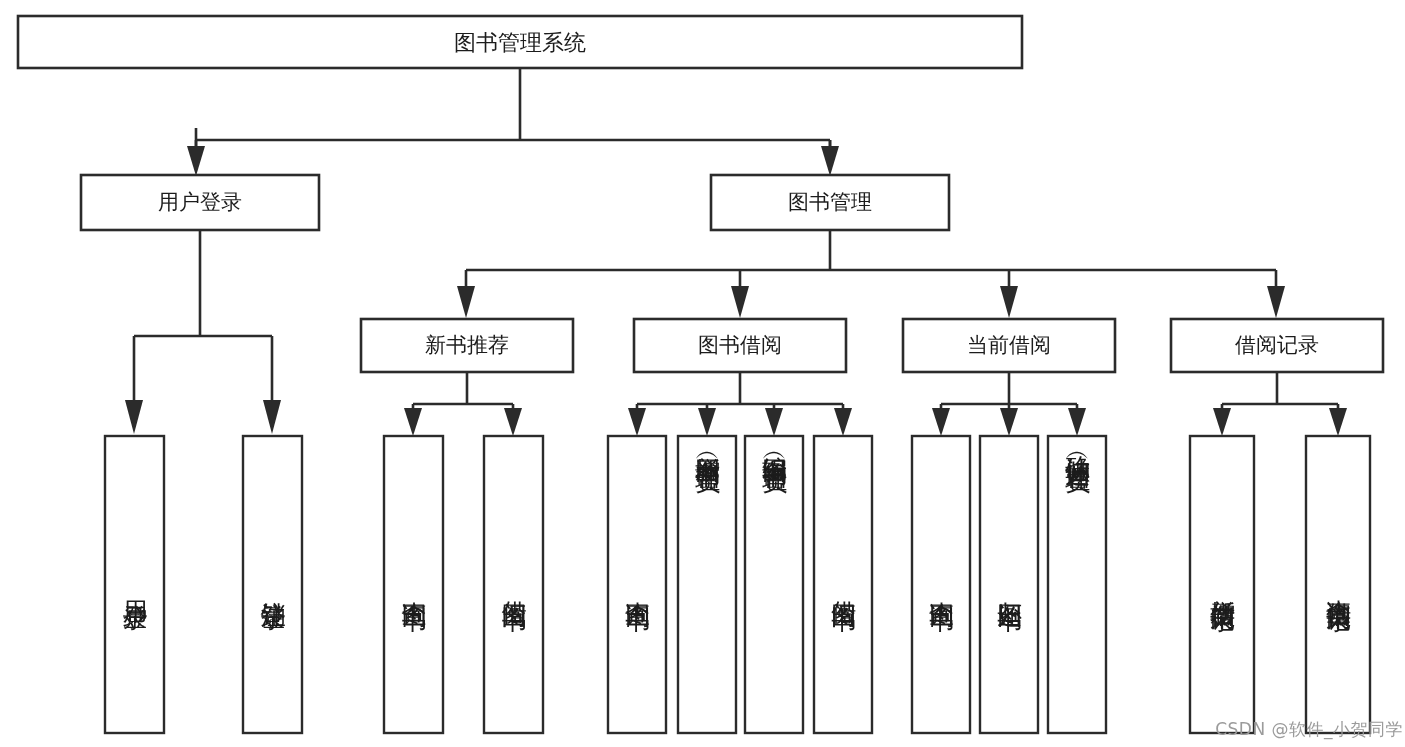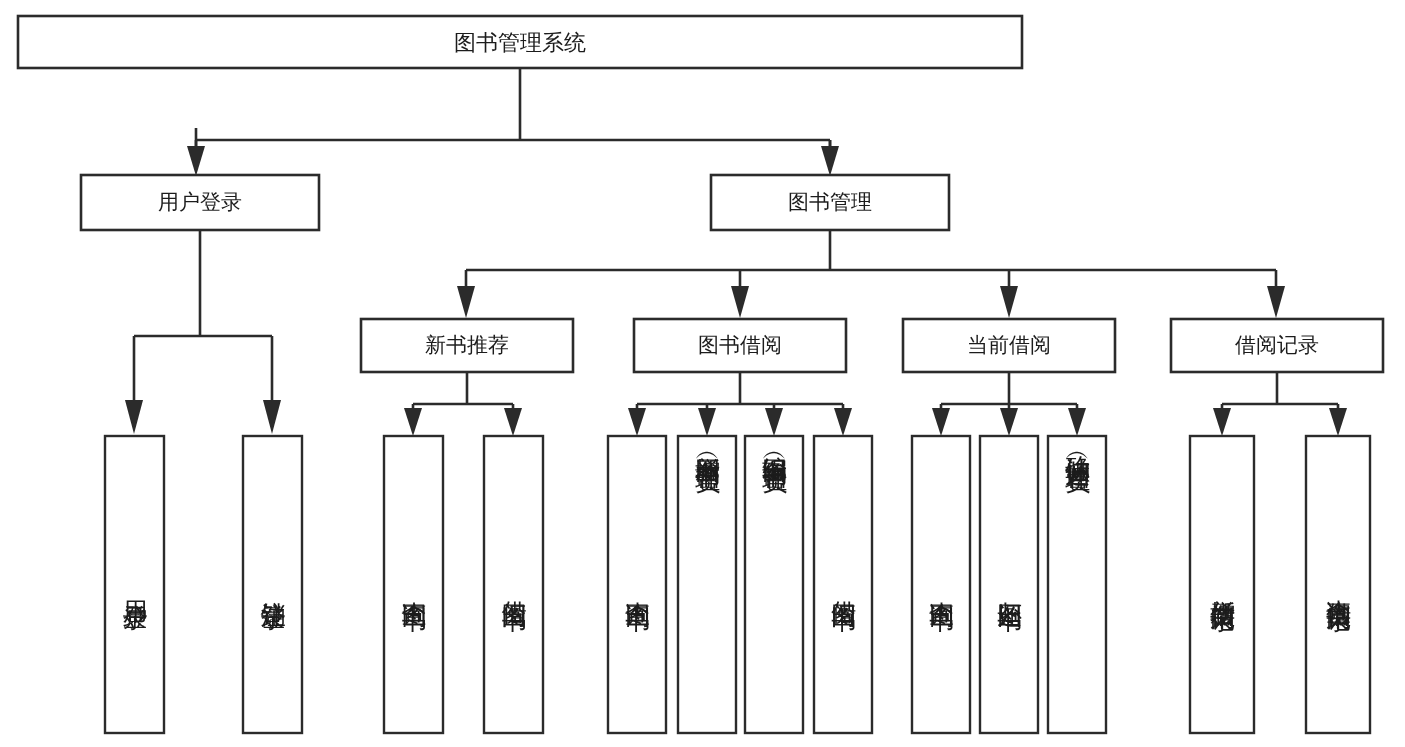--- a/index.html
+++ b/index.html
@@ -303,14 +303,15 @@
   </div>
 
   <div class="leaf-label-wrap" style="left:1190px; top:436px; width:64px; height:297px;">
     <span class="leaf-label">新增借阅记录</span>
   </div>
 
   <div class="leaf-label-wrap" style="left:1306px; top:436px; width:64px; height:297px;">
     <span class="leaf-label">查询借阅记录</span>
   </div>
 
+  <div id="watermark">CSDN @软件_小贺同学</div>
 
 </div>
 
 </body></html>

